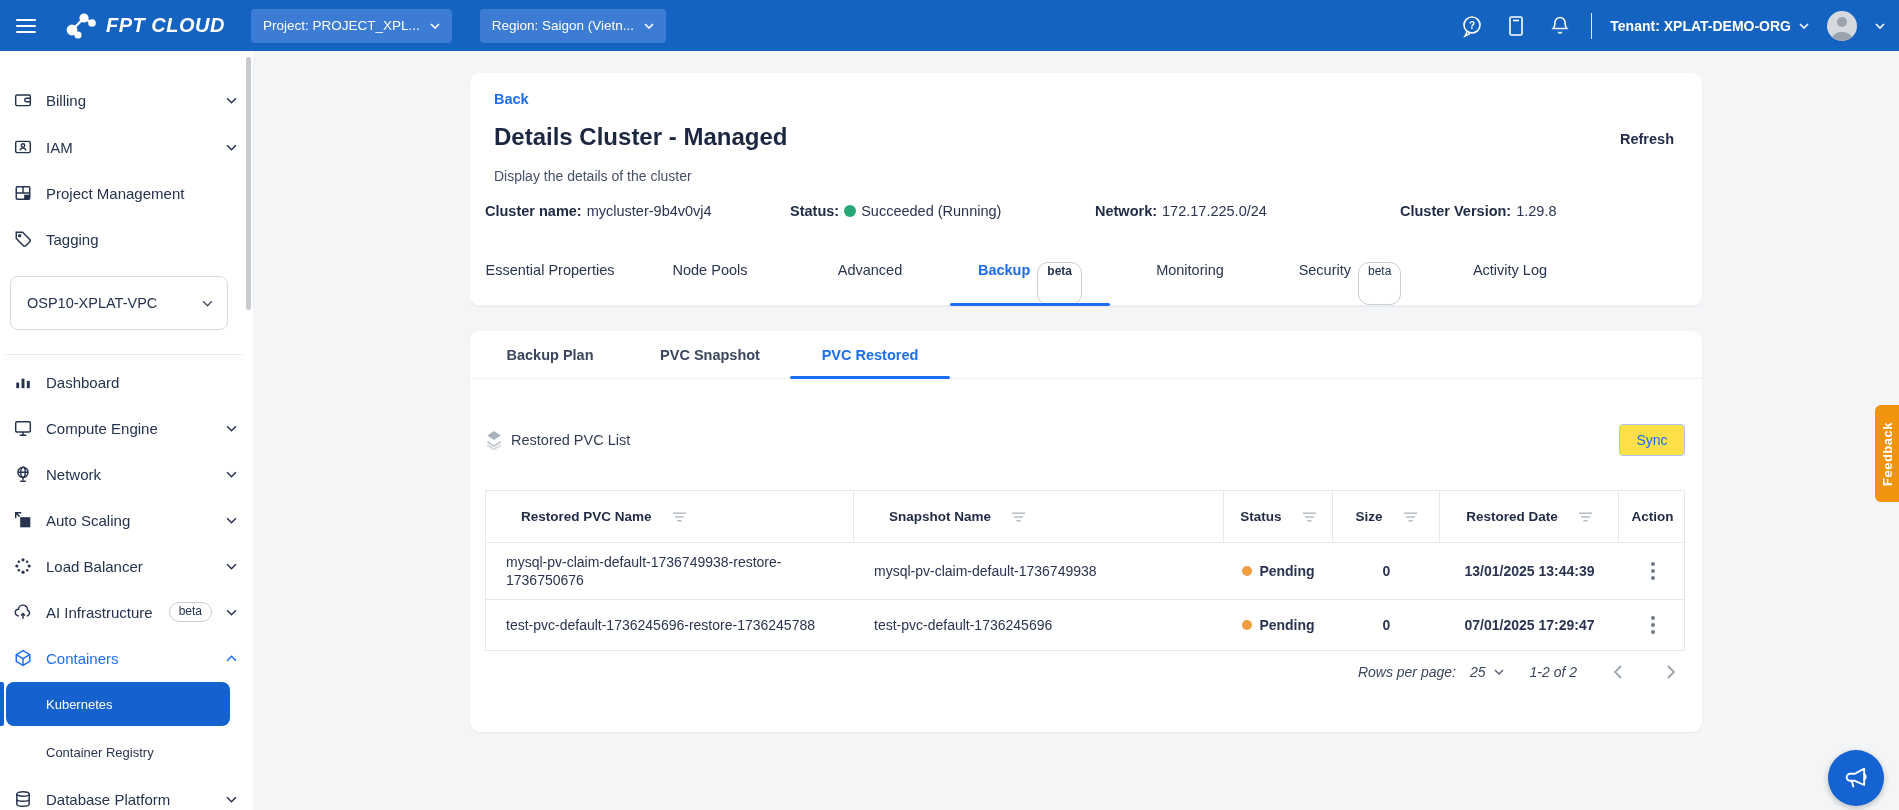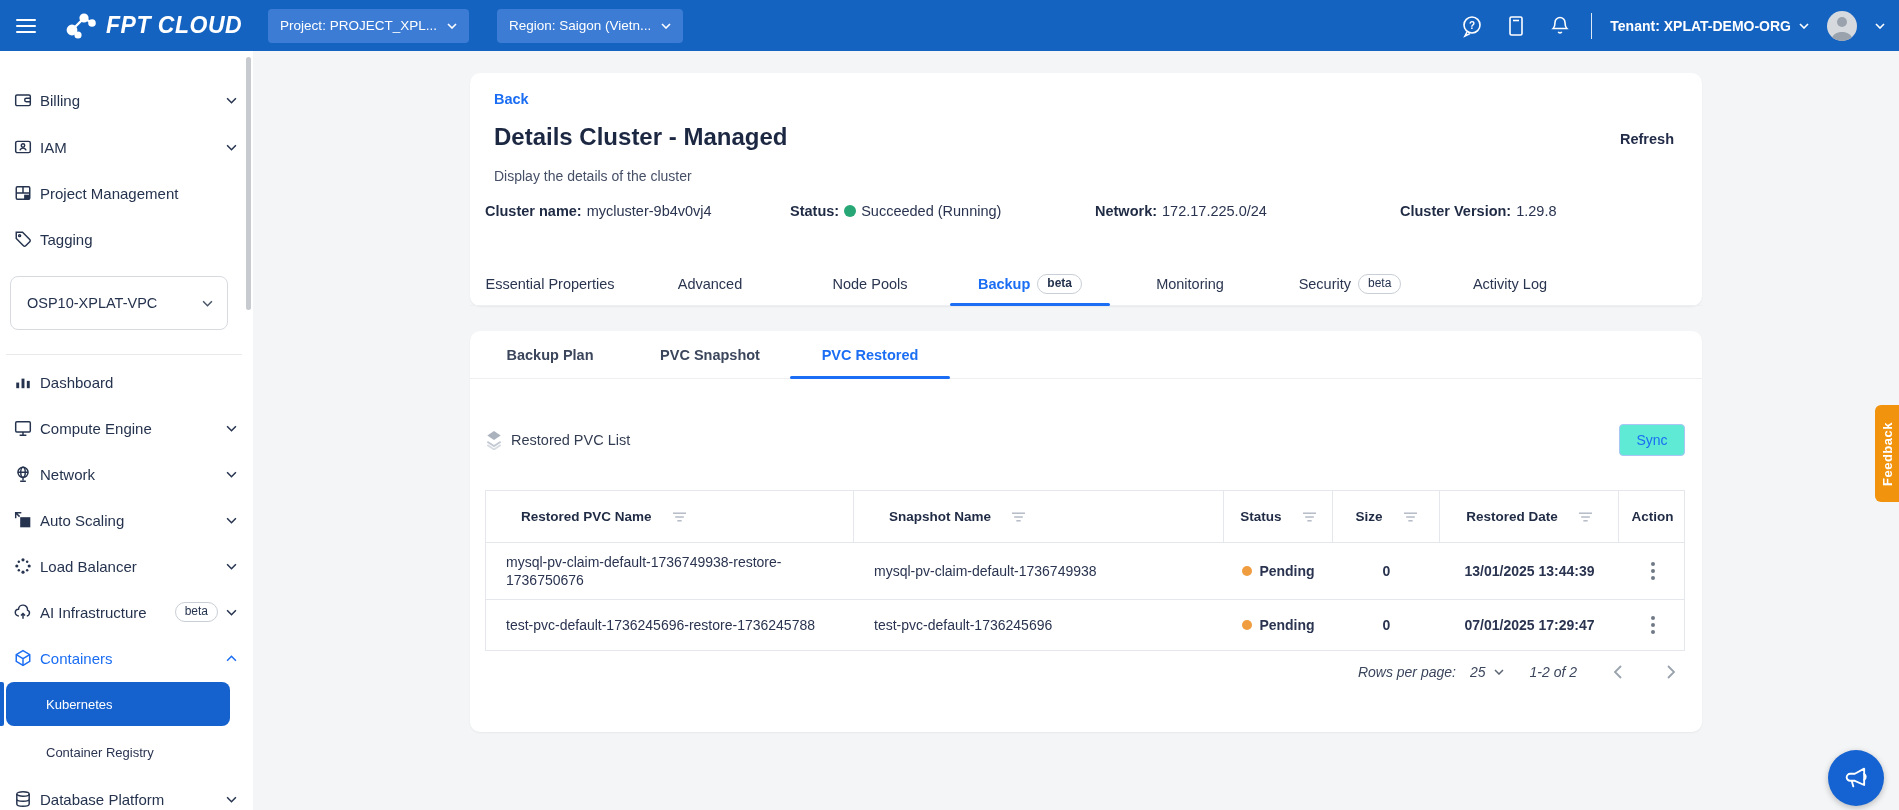--- a/index.html
+++ b/index.html
@@ -6,39 +6,39 @@
   html,body { width:1899px; height:810px; overflow:hidden;
     font-family:"Liberation Sans", sans-serif; background:#f4f5f6; color:#2a3450; }
 
   
   .topbar { position:absolute; top:0; left:0; width:1899px; height:51px;
     background:#1563c1; display:flex; align-items:center; z-index:30; }
   .hamburger { width:52px; height:51px; display:flex; flex-direction:column; gap:4px;
     align-items:center; justify-content:center; cursor:pointer; }
   .hamburger span { width:20px; height:2px; background:#fff; border-radius:1px; }
   .logo { display:flex; align-items:center; gap:8px; margin:0 26px 0 12px; }
-  .logo-text { color:#fff; font-size:23px; font-weight:bold; letter-spacing:.5px; font-style:italic; }
+  .logo-text { color:#fff; font-size:20px; font-weight:bold; letter-spacing:.5px; font-style:italic; }
   .chip { height:34px; background:#3c7cd4; border-radius:4px; color:#fff; font-size:13.5px;
     display:flex; align-items:center; gap:10px; padding:0 12px; cursor:pointer; }
   .chip + .chip { margin-left:28px; }
   .chip .care { flex:0 0 auto; }
   .top-right { position:absolute; right:14px; top:0; height:51px; display:flex;
     align-items:center; gap:18px; }
   .icon-btn { width:26px; height:26px; display:flex; align-items:center; justify-content:center; cursor:pointer; }
   .vdiv { width:1px; height:26px; background:rgba(255,255,255,.85); }
   .tenant { color:#fff; font-size:14px; font-weight:bold; display:flex; align-items:center; gap:8px; cursor:pointer; }
   .avatar { width:30px; height:30px; border-radius:50%; background:#d6dadf; display:flex;
     align-items:flex-end; justify-content:center; overflow:hidden; cursor:pointer; }
 
   
   .sidebar { position:absolute; top:51px; left:0; width:253px; height:759px; background:#fff; z-index:20; }
   .scrollthumb { position:absolute; right:2px; top:6px; width:5px; height:253px;
     background:#c7cace; border-radius:3px; }
   .side-item { position:absolute; left:0; width:253px; height:46px; display:flex;
-    align-items:center; gap:8px; padding:0 16px 0 14px; font-size:15px; color:#25334e; cursor:pointer; }
+    align-items:center; gap:14px; padding:0 16px 0 14px; font-size:15px; color:#25334e; cursor:pointer; }
   .side-item .lbl { flex:1; }
   .side-item svg.ic { flex:0 0 18px; }
   .beta-pill { border:1px solid #c9cfd6; border-radius:11px; padding:1px 9px 2px;
     font-size:12px; color:#25334e; background:#fff; line-height:15px; }
   .side-item.active-parent { color:#1b6ef3; }
   .side-sub { position:absolute; left:6px; width:224px; height:44px; border-radius:8px;
     display:flex; align-items:center; padding-left:40px; font-size:13px; cursor:pointer; }
   .side-sub.selected { background:#1561cd; color:#fff; }
   .sel-bar { position:absolute; left:0; width:4px; height:44px; background:#1561cd; border-radius:0 2px 2px 0; }
   .vpc-select { position:absolute; left:10px; top:225px; width:218px; height:54px;
@@ -62,39 +62,39 @@
   .info-row { position:absolute; top:130px; left:15px; display:flex; }
   .info-block { width:305px; font-size:14.5px; display:flex; align-items:center; gap:5px; }
   .info-label { font-weight:bold; color:#1f2a44; }
   .info-value { color:#2a3450; }
   .dot { display:inline-block; width:12px; height:12px; border-radius:50%; }
   .dot.green { background:#27a776; }
   .dot.orange { background:#ef9d3f; width:10px; height:10px; }
 
   .tabs { position:absolute; bottom:0; left:0; right:0; height:44px; display:flex;
     border-bottom:1px solid #edeff2; }
-  .tab { width:160px; display:flex; align-items:center; justify-content:center; gap:7px;
+  .tab { width:160px; display:flex; justify-content:center; gap:7px;
     font-size:14.5px; color:#2a3550; cursor:pointer; position:relative; }
   .tab.active { color:#1b6ef3; font-weight:bold; }
   .tab.active::after { content:""; position:absolute; bottom:-1px; left:0; right:0; height:3px;
     background:#1b6ef3; border-radius:2px; }
 
   .subtabs { position:absolute; top:0; left:0; right:0; height:48px; display:flex;
     border-bottom:1px solid #edeff2; border-radius:10px 10px 0 0; }
   .subtab { width:160px; display:flex; align-items:center; justify-content:center;
     font-size:14.5px; font-weight:bold; color:#3b465c; cursor:pointer; position:relative; }
   .subtab.active { color:#1b6ef3; }
   .subtab.active::after { content:""; position:absolute; bottom:-1px; left:0; right:0; height:3px;
     background:#1b6ef3; border-radius:2px; }
 
   .list-head { position:absolute; top:93px; left:15px; right:17px; height:32px;
     display:flex; align-items:center; }
   .list-title { display:flex; align-items:center; gap:8px; font-size:14.5px; color:#333d52; }
   .sync-btn { margin-left:auto; width:66px; height:32px; border:1px solid #a9c6f5; border-radius:4px;
-    background:#5eead4; color:#1b6ef3; font-size:14px; display:flex; align-items:center;
+    background:#fde047; color:#1b6ef3; font-size:14px; display:flex; align-items:center;
     justify-content:center; cursor:pointer; font-family:inherit; }
 
   
   .tbl { position:absolute; top:159px; left:15px; width:1200px; border:1px solid #e4e7eb; }
   .trow { display:grid; grid-template-columns:368px 370px 109px 107px 179px 67px; }
   .thead { height:51px; }
   .thead .cell { display:flex; align-items:center; gap:21px; font-size:13.5px; font-weight:bold;
     color:#1f2a44; border-right:1px solid #e4e7eb; padding-left:35px; cursor:pointer; }
   .thead .cell.center { justify-content:center; padding-left:0; }
   .thead .cell:last-child { border-right:none; }
@@ -365,24 +365,24 @@
       <span class="info-label">Cluster Version:</span>
       <span class="info-value">1.29.8</span>
     </div>
   </div>
 
   <div class="tabs">
     <div class="tab">
         <span>Essential Properties</span>
       </div>
     <div class="tab">
+        <span>Node Pools</span>
+      </div>
+    <div class="tab">
         <span>Advanced</span>
-      </div>
-    <div class="tab">
-        <span>Node Pools</span>
       </div>
     <div class="tab active">
       <span>Backup</span>
       <span class="beta-pill">beta</span>
     </div>
     <div class="tab">
         <span>Monitoring</span>
       </div>
     <div class="tab">
       <span>Security</span>

